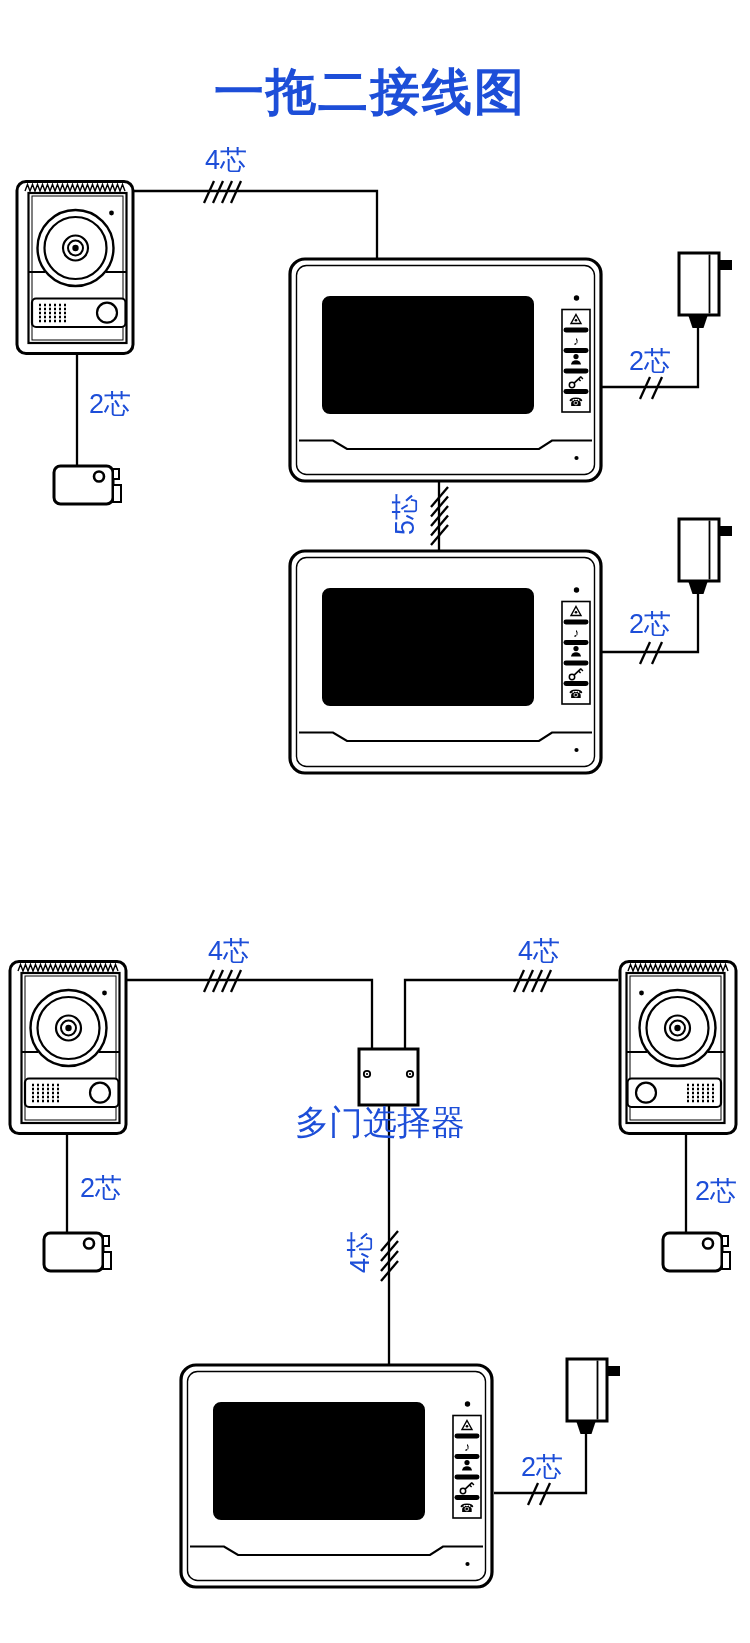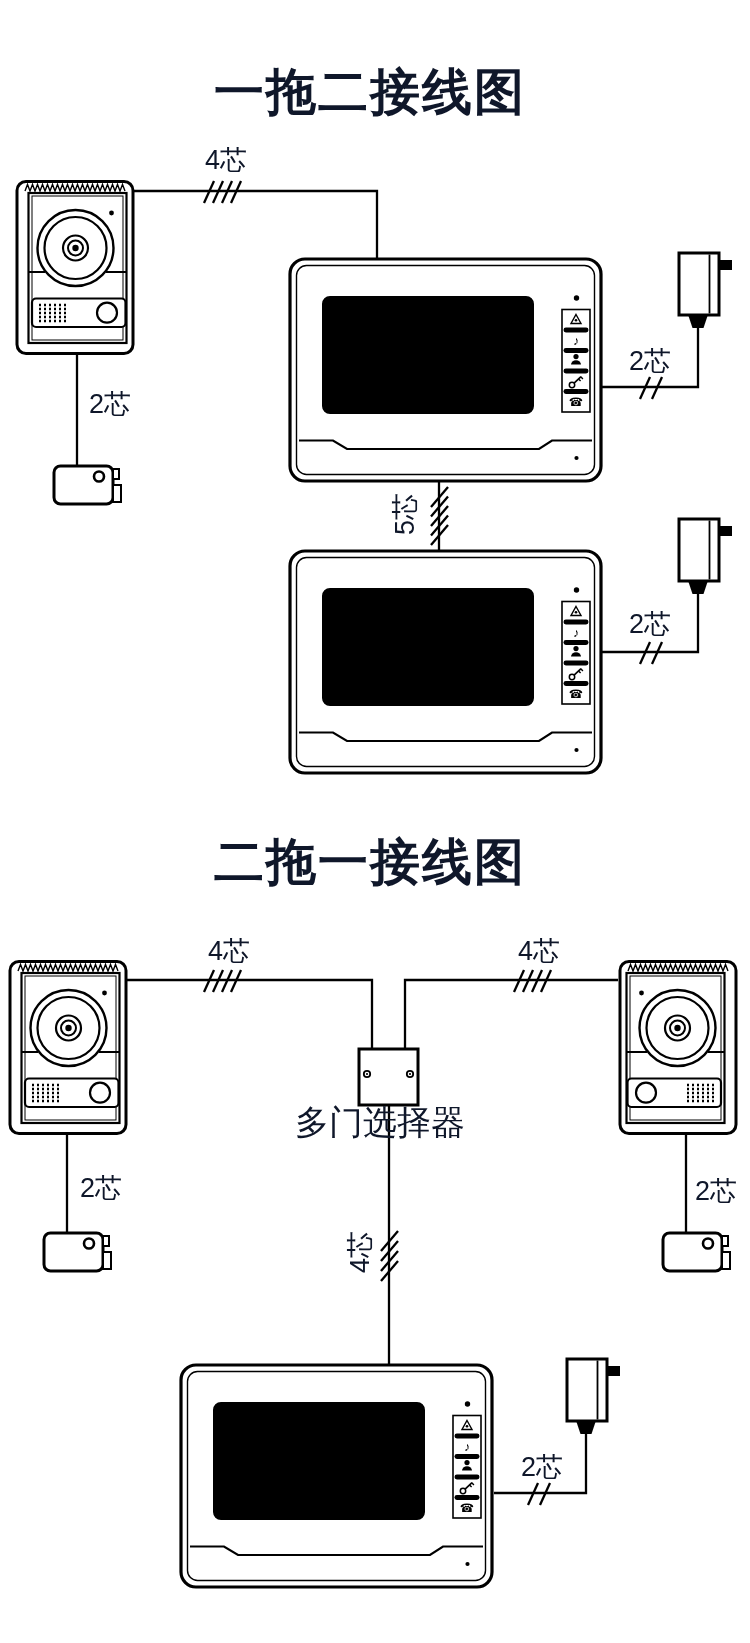--- a/index.html
+++ b/index.html
@@ -1,18 +1,18 @@
 <!DOCTYPE html>
 <html><head>
 <meta charset="utf-8">
 <style>
   html,body{margin:0;padding:0;background:#fff;}
   #page{
     position:relative;width:750px;height:1643px;background:#fff;overflow:hidden;
-    font-family:"Liberation Sans","DejaVu Sans",sans-serif;color:#0f172a;
+    font-family:"Liberation Sans","DejaVu Sans",sans-serif;color:#1d4ed8;
   }
   .layer{position:absolute;left:0;top:0;}
   .comp{position:absolute;}
   .label{
     position:absolute;transform:translate(-50%,-50%);
     font-size:27px;font-weight:500;white-space:nowrap;line-height:1;
   }
   .label.vertical{transform:translate(-50%,-50%) rotate(-90deg);}
   .title{
     position:absolute;transform:translate(-50%,-50%);
@@ -241,21 +241,20 @@
       <use href="#power-adapter"></use>
     </svg>
 
   <div class="title" style="left:370px;top:92px">一拖二接线图</div>
   <div class="label" style="left:226px;top:160px">4芯</div>
   <div class="label" style="left:110px;top:404px">2芯</div>
   <div class="label" style="left:650px;top:361px">2芯</div>
   <div class="label vertical" style="left:405px;top:514px">5芯</div>
   <div class="label" style="left:650px;top:624px">2芯</div>
 
-  <div class="title" style="left:370px;top:862px">二拖一接线图</div>
   <div class="label" style="left:229px;top:951px">4芯</div>
   <div class="label" style="left:539px;top:951px">4芯</div>
   <div class="label" style="left:380px;top:1122px;font-size:34px">多门选择器</div>
   <div class="label vertical" style="left:360px;top:1252px">4芯</div>
   <div class="label" style="left:101px;top:1188px">2芯</div>
   <div class="label" style="left:716px;top:1191px">2芯</div>
   <div class="label" style="left:542px;top:1467px">2芯</div>
 
 </div>
 

